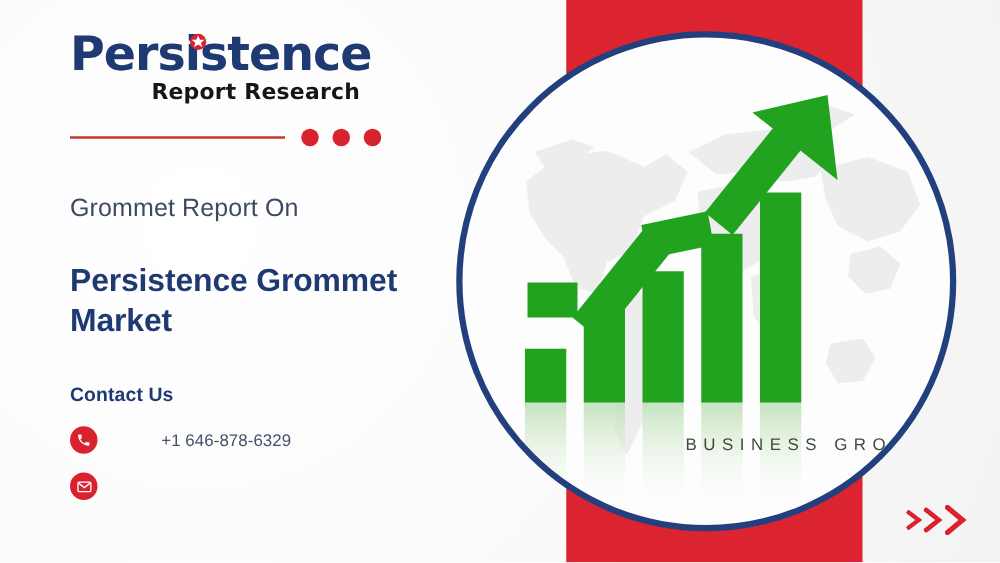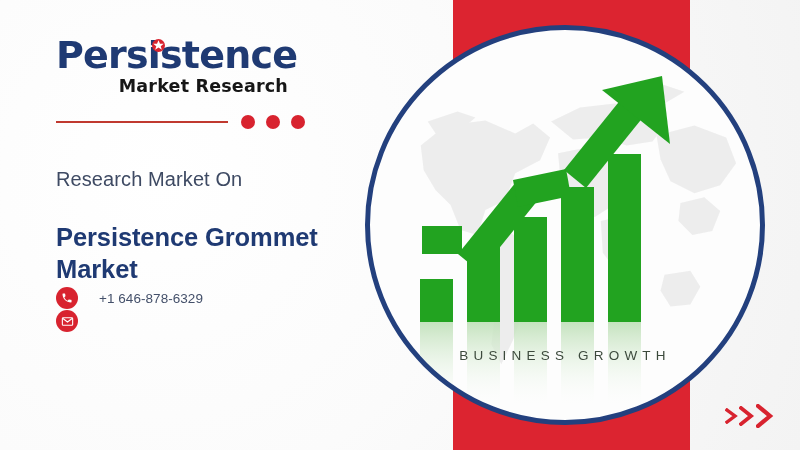--- a/index.html
+++ b/index.html
@@ -14,21 +14,21 @@
     width:800px; height:450px;
     background:
       radial-gradient(circle at 20% 40%, #ffffff 0%, #fbfbfb 45%, #f3f3f3 100%);
     overflow:hidden;
   }
 
   
   .left-panel {
     position:absolute; left:0; top:0;
     width:420px; height:450px;
-    padding:36px 0 0 56px;
+    padding:24px 0 0 56px;
     z-index:6;
   }
 
   
   .logo-block { position:relative; width:300px; }
   .logo-word {
     font-family:"DejaVu Sans", sans-serif;
     font-weight:bold;
     font-size:38px;
     letter-spacing:-0.8px;
@@ -98,21 +98,22 @@
   
   .contact-head {
     margin-top:34px;
     font-size:15.5px;
     font-weight:bold;
     color:#1f3a73;
     letter-spacing:0.1px;
   }
   .contact-row {
     display:flex; align-items:center;
-    margin-top:1px;
+    margin-top:15px;
+    gap:30px;
   }
   .c-icon {
     width:22px; height:22px;
     border-radius:50%;
     background:#d8232f;
     display:flex; align-items:center; justify-content:center;
     flex:0 0 auto;
   }
   .c-icon svg { display:block; }
   .c-text {
@@ -151,21 +152,21 @@
   }
   .chart-svg {
     position:absolute;
     left:0; top:0;
     width:390px; height:390px;
   }
   .bg-label {
     position:absolute;
     left:0; right:0;
     top:318px;
-    text-align:center;
+    text-align:right;
     font-size:13.5px;
     letter-spacing:5.2px;
     color:#3c4a3c;
     font-family:"Liberation Sans", sans-serif;
     z-index:4;
   }
 
   .chevrons {
     position:absolute;
     right:24px; bottom:22px;
@@ -249,35 +250,36 @@
   </div>
 
   <div class="left-panel">
 
     <div class="logo-block">
       <span class="logo-word">Persistence</span>
       <span class="logo-dot-cover"></span>
       <svg class="logo-star" viewBox="0 0 14 14" style="left:96px;top:3px;">
         <polygon points="7,1.4 8.6,5.2 12.6,5.2 9.4,7.7 10.6,11.6 7,9.2 3.4,11.6 4.6,7.7 1.4,5.2 5.4,5.2" fill="#ffffff"></polygon>
       </svg>
-      <div class="logo-sub">Market Research</div>
+      <div class="logo-sub">Report Research</div>
     </div>
 
     <div class="divider-row">
       <div class="divider-line"></div>
       <div class="dots">
         <span class="dot"></span>
         <span class="dot"></span>
         <span class="dot"></span>
       </div>
     </div>
 
-    <div class="eyebrow">Research Market On</div>
+    <div class="eyebrow">Grommet Report On</div>
     <div class="title">Persistence Grommet Market</div>
 
+    <div class="contact-head">Contact Us</div>
 
     <div class="contact-row">
       <span class="c-icon">
         <svg width="12" height="12" viewBox="0 0 24 24">
           <path fill="#ffffff" d="M6.6 10.8c1.4 2.8 3.8 5.2 6.6 6.6l2.2-2.2c.3-.3.7-.4 1-.2 1.2.4 2.4.6 3.7.6.6 0 1 .4 1 1V20c0 .6-.4 1-1 1C10.6 21 3 13.4 3 4c0-.6.4-1 1-1h3.4c.6 0 1 .4 1 1 0 1.3.2 2.5.6 3.7.1.3 0 .7-.2 1l-2.2 2.1z"></path>
         </svg>
       </span>
       <span class="c-text">+1 646-878-6329</span>
     </div>
 

